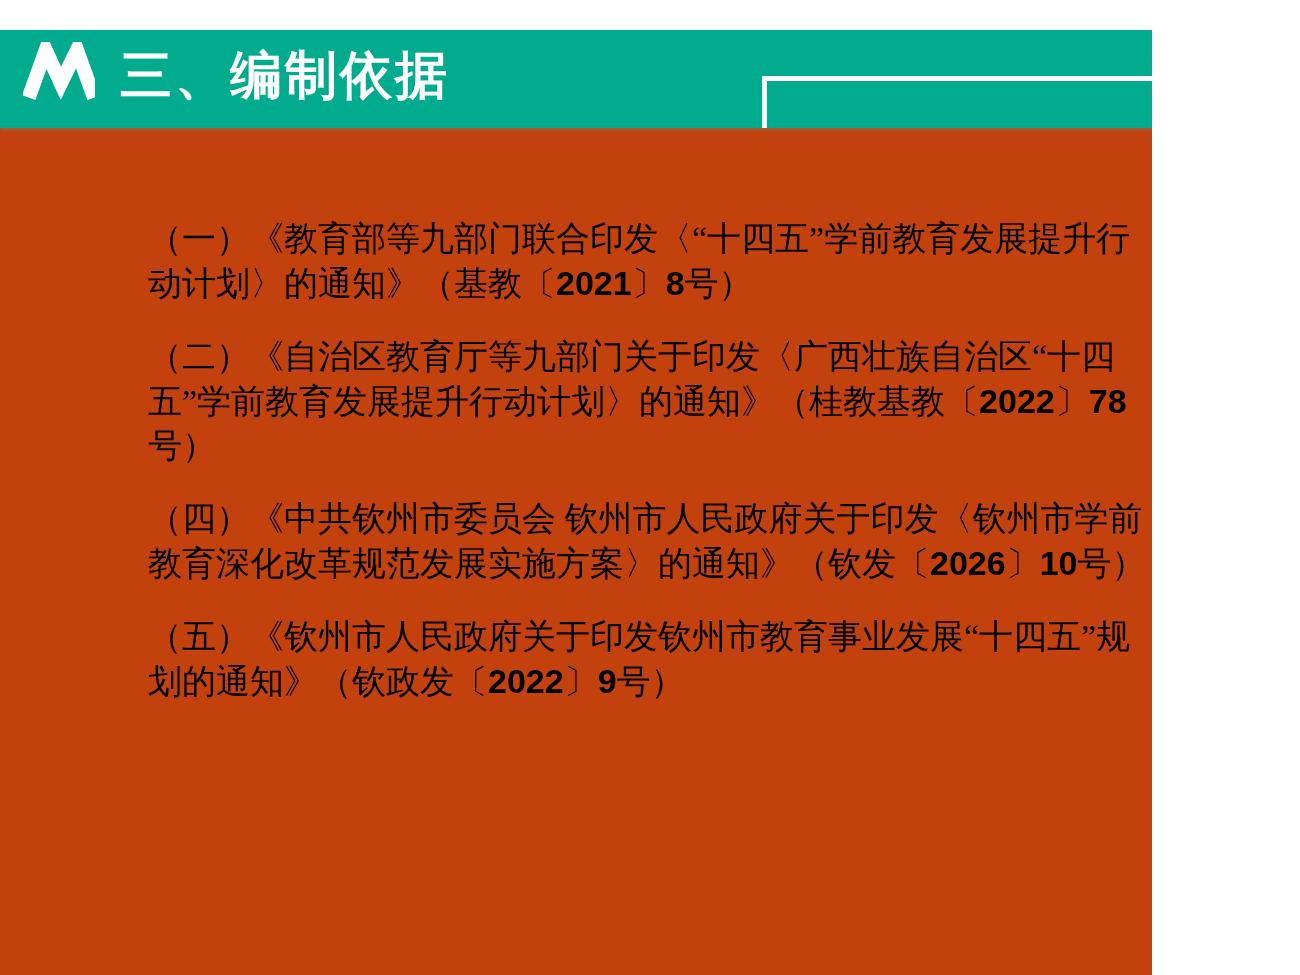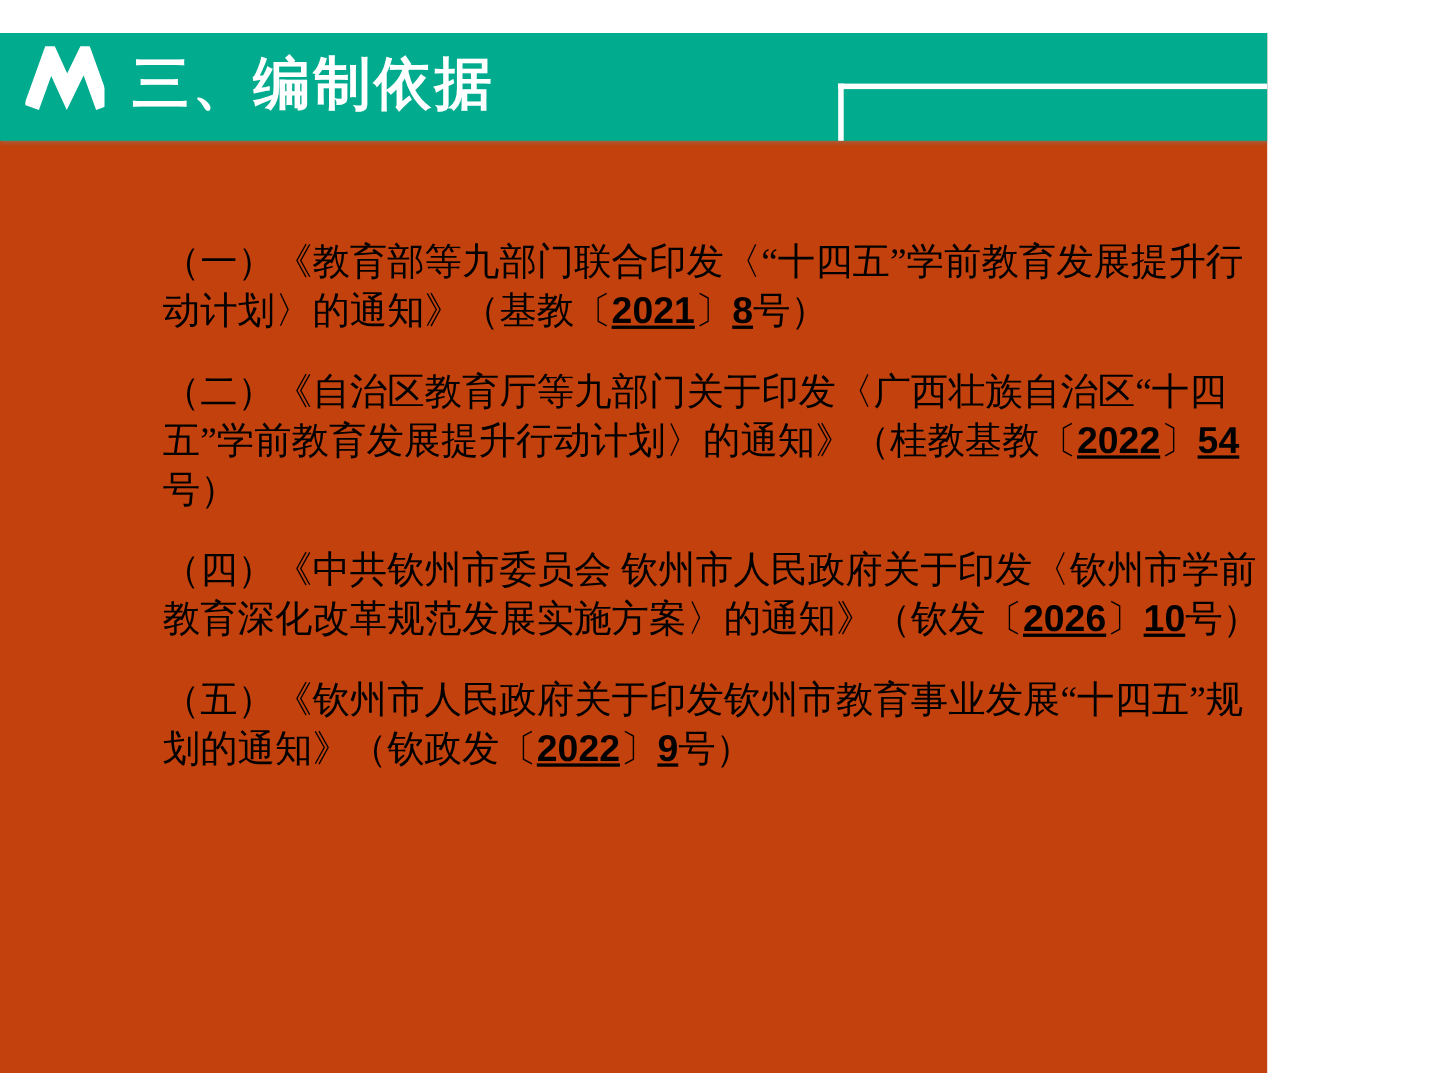--- a/index.html
+++ b/index.html
@@ -73,36 +73,35 @@
     color: #000000;
     text-align: left;
     word-break: break-all;
   }
   .body-text p:first-child {
     margin-top: 89px;
   }
   .num {
     font-family: "Liberation Sans", "DejaVu Sans", sans-serif;
     font-weight: 700;
-    text-decoration: underline;
   }
 </style>
 </head>
 <body>
 
 <div class="slide">
 
   <div class="header">
     <svg class="logo" viewBox="0 0 76 62" xmlns="http://www.w3.org/2000/svg" aria-hidden="true">
       <path d="M6 58 L24 8 L40 43 L57 8 L75 58" fill="none" stroke="#ffffff" stroke-width="15" stroke-linejoin="miter" stroke-miterlimit="6"></path>
     </svg>
     <h1 class="title">三、编制依据</h1>
     <div class="corner-line"></div>
   </div>
 
   <div class="body-text">
     <p class="para js-numwrap">（一）《教育部等九部门联合印发〈“十四五”学前教育发展提升行动计划〉的通知》（基教〔<span class="num">2021</span>〕<span class="num">8</span>号）</p>
-    <p class="para js-numwrap">（二）《自治区教育厅等九部门关于印发〈广西壮族自治区“十四五”学前教育发展提升行动计划〉的通知》（桂教基教〔<span class="num">2022</span>〕<span class="num">54</span>号）</p>
+    <p class="para js-numwrap">（二）《自治区教育厅等九部门关于印发〈广西壮族自治区“十四五”学前教育发展提升行动计划〉的通知》（桂教基教〔<span class="num">2022</span>〕<span class="num">78</span>号）</p>
     <p class="para js-numwrap">（四）《中共钦州市委员会 钦州市人民政府关于印发〈钦州市学前教育深化改革规范发展实施方案〉的通知》（钦发〔<span class="num">2026</span>〕<span class="num">10</span>号）</p>
     <p class="para js-numwrap">（五）《钦州市人民政府关于印发钦州市教育事业发展“十四五”规划的通知》（钦政发〔<span class="num">2022</span>〕<span class="num">9</span>号）</p>
   </div>
 
 </div>
 
 </body></html>

